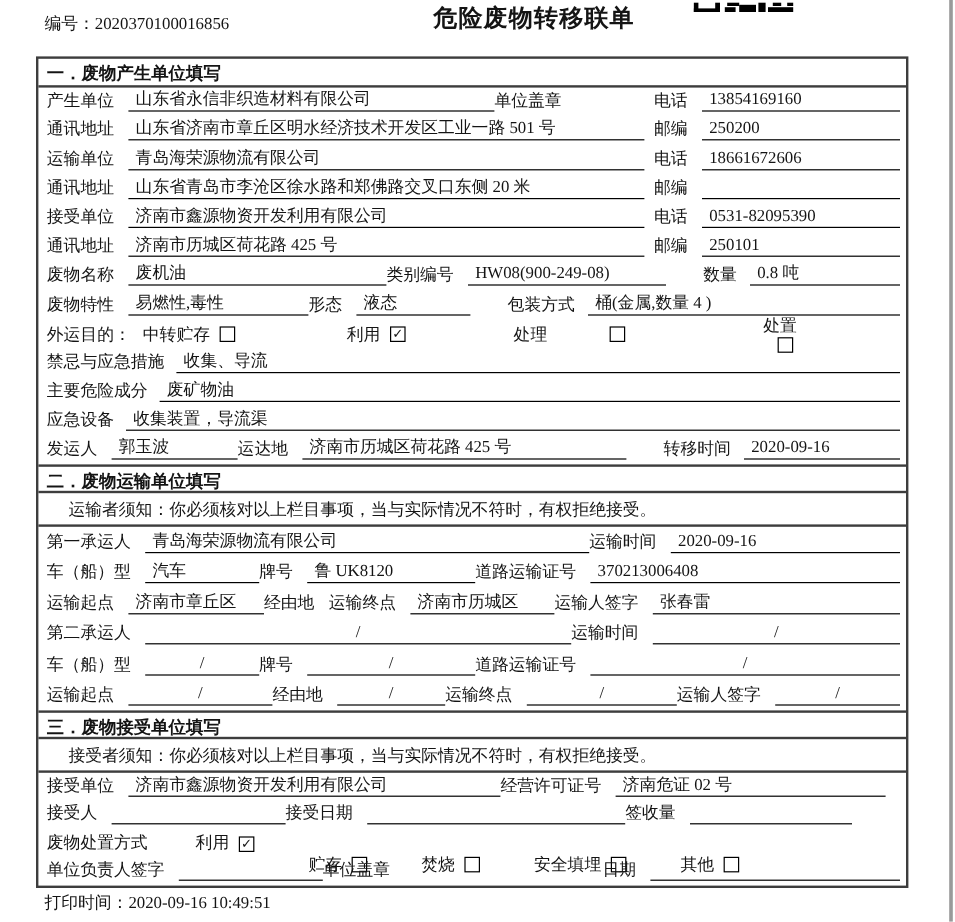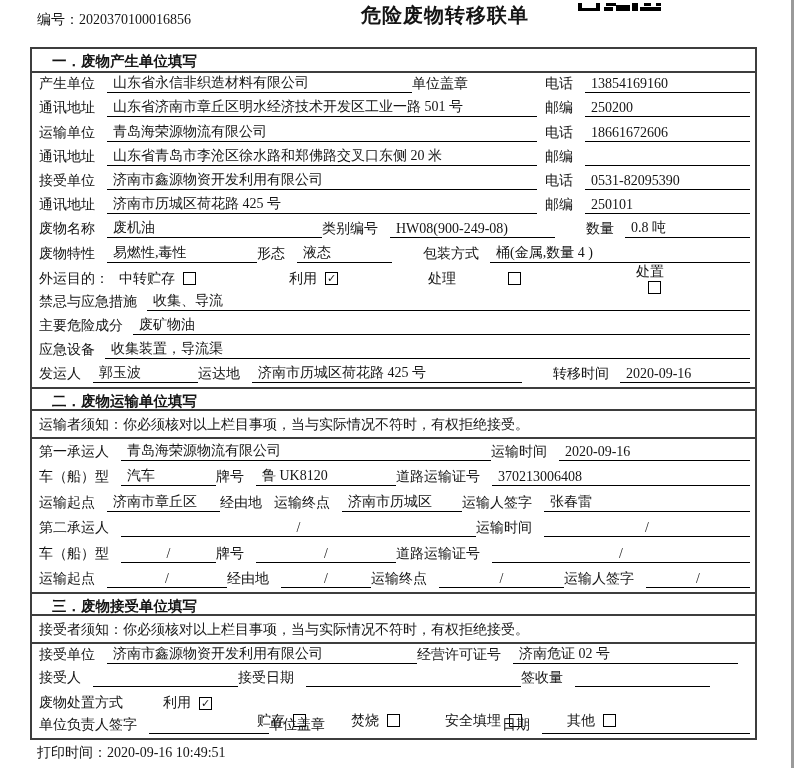--- a/index.html
+++ b/index.html
@@ -23,25 +23,25 @@
     font-family: "Liberation Sans", "DejaVu Sans", sans-serif;
     letter-spacing: 1px;
   }
   .form-table {
     position: absolute; left: 30px; top: 47px; width: 727px;
     border: 2px solid #3d3d3d; background: #fff;
   }
   .sechd {
     font-family: "Liberation Sans", "DejaVu Sans", sans-serif;
     font-weight: 700; font-size: 14.5px;
-    padding: 3px 20px; height: 24px;
+    padding: 3px 7px; height: 24px;
     border-bottom: 2px solid #3d3d3d;
   }
   .bt { border-top: 2px solid #3d3d3d; }
-  .notice { padding: 5px 7px; height: 28px; border-bottom: 2px solid #3d3d3d; white-space: nowrap; }
+  .notice { padding: 5px 25px; height: 28px; border-bottom: 2px solid #3d3d3d; white-space: nowrap; }
   .frow { display: flex; align-items: flex-end; padding: 0 5px 4px 7px; }
   .sec1 .frow { height: 24.2px; }
   .sec2 .frow { height: 25.5px; }
   .sec3 .frow { height: 23.5px; }
   .cbrow { align-items: center; padding-bottom: 0; }
   .lbl { white-space: nowrap; margin-right: 10px; flex: none; }
   .val {
     border-bottom: 1px solid #000; padding-left: 6px;
     white-space: nowrap; overflow: hidden; flex: none; min-height: 17px;
   }

